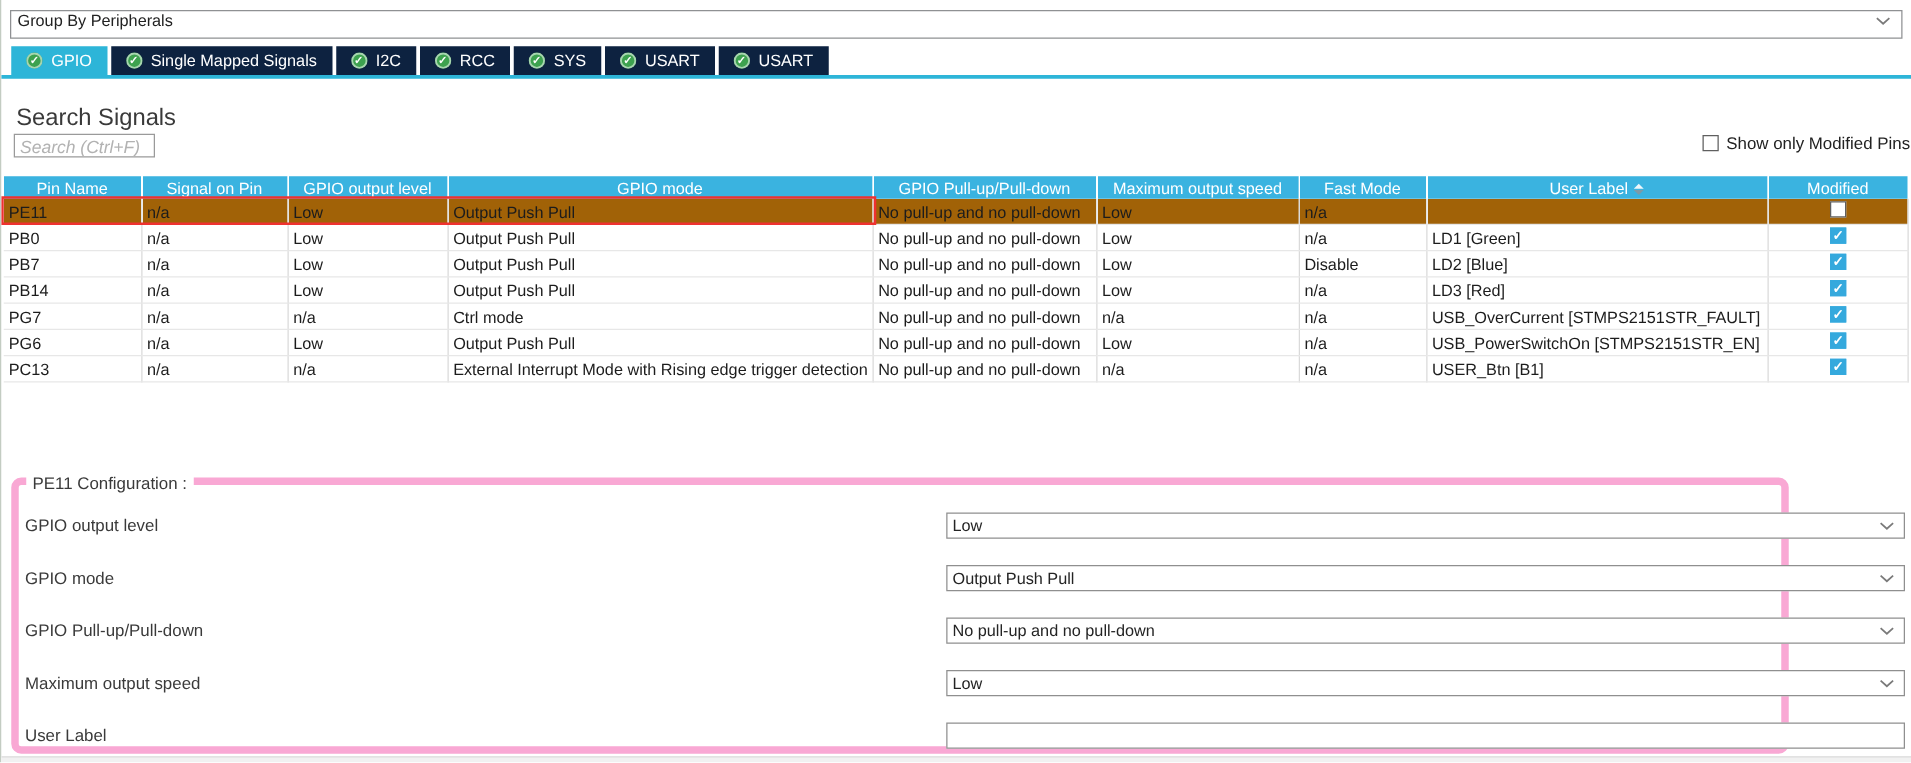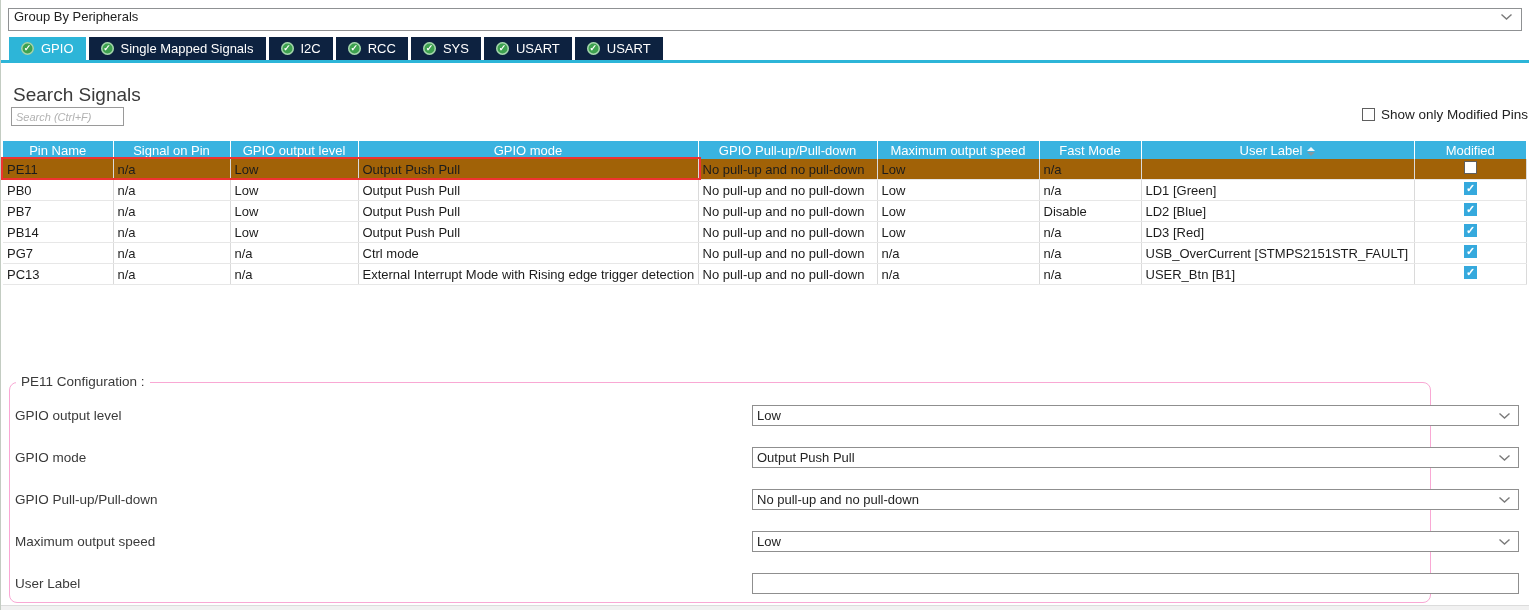--- a/index.html
+++ b/index.html
@@ -17,21 +17,21 @@
        font-size:13px;white-space:nowrap;cursor:pointer;}
   .tab.active{background:#2db5d8;}
   .badge{width:13px;height:13px;border-radius:50%;background:#3da24f;flex:0 0 auto;
          box-shadow:inset 0 0 0 1.5px rgba(255,255,255,.55);color:#fff;font-size:9px;font-weight:bold;
          display:flex;align-items:center;justify-content:center;line-height:1;}
   .tab-underline{position:absolute;left:0;top:60px;width:1529px;height:3px;background:#2db5d8;}
 
   
   .search-label{position:absolute;left:12px;top:84px;font-size:19px;color:#3a3a3a;}
   .search-input{position:absolute;left:10px;top:107px;width:113px;height:19px;border:1px solid #9a9a9a;
-                box-sizing:border-box;font-size:11px;padding:0 4px;font-family:"Liberation Sans",sans-serif;}
+                box-sizing:border-box;font-size:14px;padding:0 4px;font-family:"Liberation Sans",sans-serif;}
   .search-input::placeholder{color:#b2b2b2;font-style:italic;}
 
   .modified-filter{position:absolute;left:1361px;top:107px;display:flex;align-items:center;gap:6px;justify-content:center;}
   .modified-filter .flabel{font-size:13.5px;color:#222;}
 
   .cb{width:13px;height:13px;box-sizing:border-box;border:1px solid #5f5f5f;background:#fff;
       display:inline-block;position:relative;cursor:pointer;}
   .cb.checked{background:#35a9dd;border-color:#35a9dd;}
   .cb.checked::after{content:"\2713";position:absolute;left:1.5px;top:-1px;color:#fff;font-size:11px;font-weight:bold;}
 
@@ -47,21 +47,21 @@
   .pin-table tr.selected td{background:#a16207;}
   .sel-outline{position:absolute;left:0;top:157px;width:700px;height:23px;border:2px solid #ee3230;
                box-sizing:border-box;pointer-events:none;}
   .sort-icon{display:inline-block;vertical-align:middle;margin-left:5px;}
   .sort-icon .t-up{width:0;height:0;border-left:4px solid transparent;border-right:4px solid transparent;
                    border-bottom:4px solid #eef7fb;margin-bottom:1px;}
   .sort-icon .t-down{width:0;height:0;border-left:4px solid transparent;border-right:4px solid transparent;
                      border-top:4px solid #7d9aa8;}
 
   
-  .config-box{position:absolute;left:8px;top:382px;width:1422px;height:221px;border:1px solid #f9a8d4;
+  .config-box{position:absolute;left:8px;top:382px;width:1422px;height:221px;border:6px solid #f9a8d4;
               border-radius:8px;box-sizing:border-box;}
   .config-legend{position:absolute;left:6px;top:-9px;background:#fff;padding:0 5px;font-size:13.5px;color:#3a3a3a;}
   .config-row{position:absolute;left:0;width:100%;height:21px;}
   .config-label{position:absolute;left:5px;top:3px;font-size:13.5px;color:#3a3a3a;white-space:nowrap;}
   .config-select{position:absolute;left:742px;width:767px;height:21px;border:1px solid #8f8f8f;
                  box-sizing:border-box;display:flex;align-items:center;justify-content:space-between;
                  padding:0 7px 0 4px;font-size:13px;color:#242424;background:#fff;cursor:default;}
   .config-input{position:absolute;left:742px;width:767px;height:21px;border:1px solid #8f8f8f;
                 box-sizing:border-box;padding:0 4px;font-size:13px;color:#242424;
                 font-family:"Liberation Sans",sans-serif;}
@@ -197,20 +197,31 @@
           <td>n/a</td>
           <td>n/a</td>
           <td>Ctrl mode</td>
           <td>No pull-up and no pull-down</td>
           <td>n/a</td>
           <td>n/a</td>
           <td>USB_OverCurrent [STMPS2151STR_FAULT]</td>
           <td><span class="cb checked"></span></td>
         </tr>
         <tr class="">
+          <td>PG6</td>
+          <td>n/a</td>
+          <td>Low</td>
+          <td>Output Push Pull</td>
+          <td>No pull-up and no pull-down</td>
+          <td>Low</td>
+          <td>n/a</td>
+          <td>USB_PowerSwitchOn [STMPS2151STR_EN]</td>
+          <td><span class="cb checked"></span></td>
+        </tr>
+        <tr class="">
           <td>PC13</td>
           <td>n/a</td>
           <td>n/a</td>
           <td>External Interrupt Mode with Rising edge trigger detection</td>
           <td>No pull-up and no pull-down</td>
           <td>n/a</td>
           <td>n/a</td>
           <td>USER_Btn [B1]</td>
           <td><span class="cb checked"></span></td>
         </tr>

